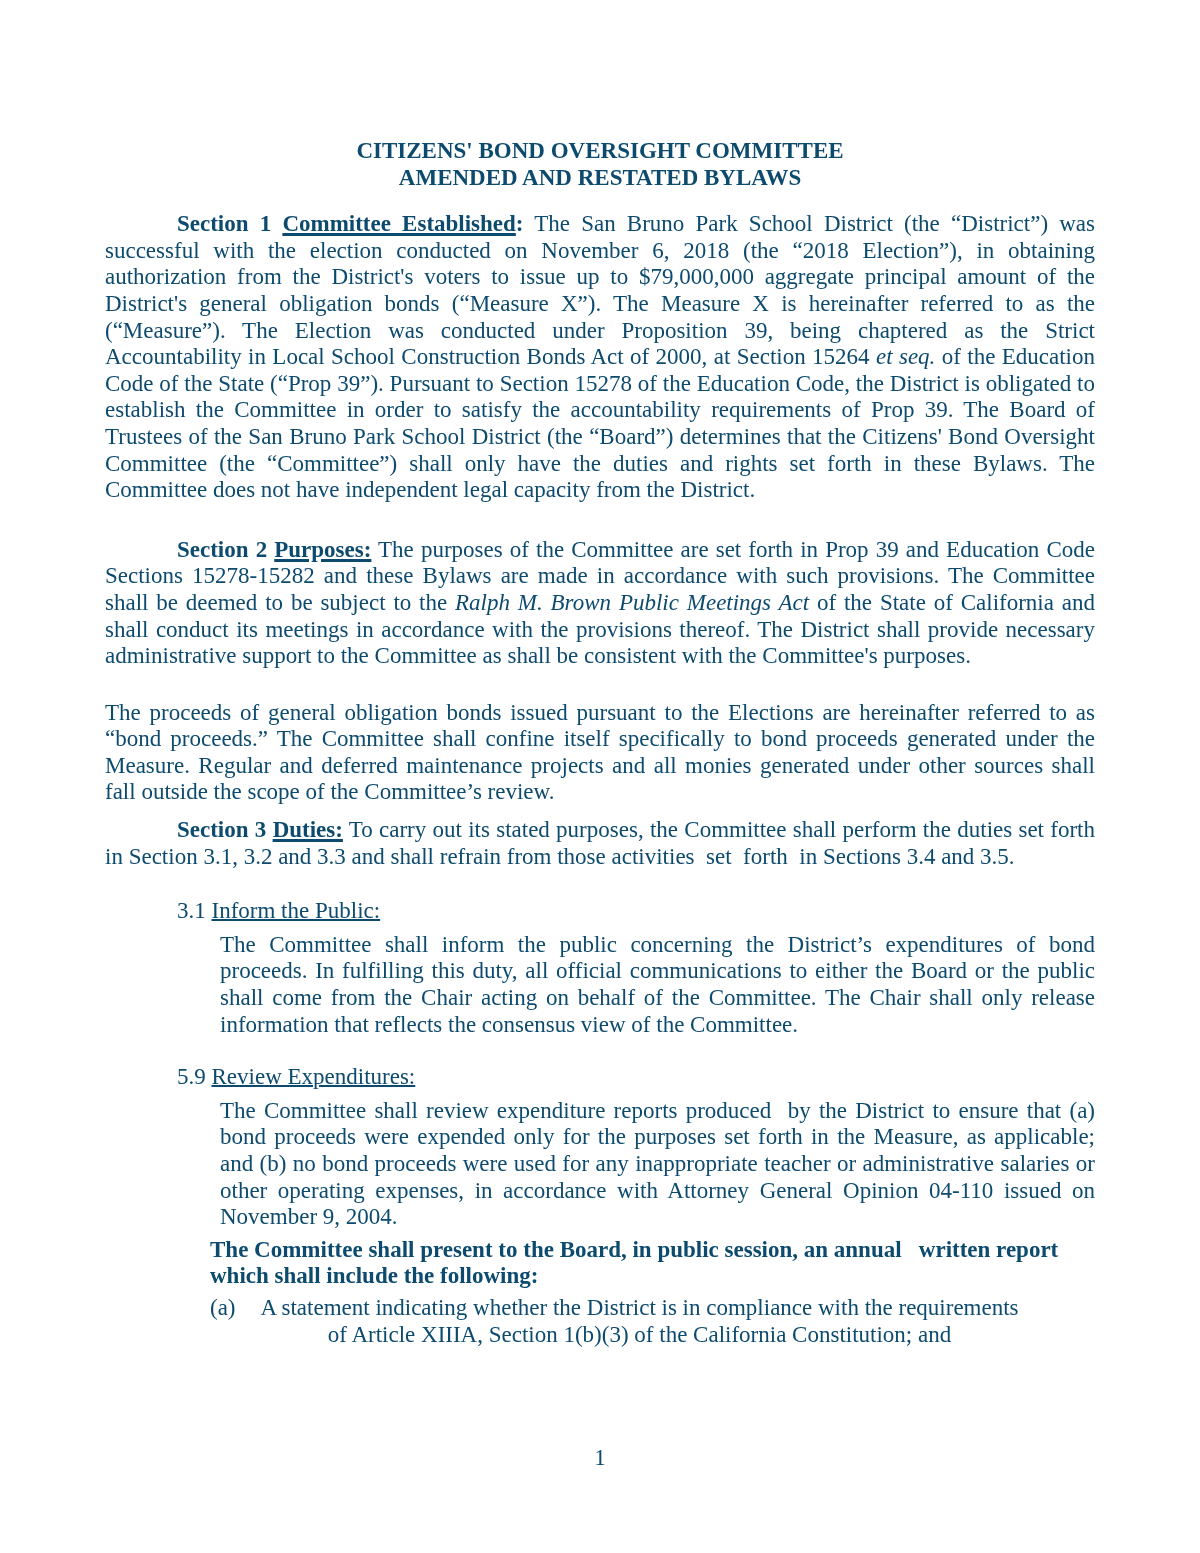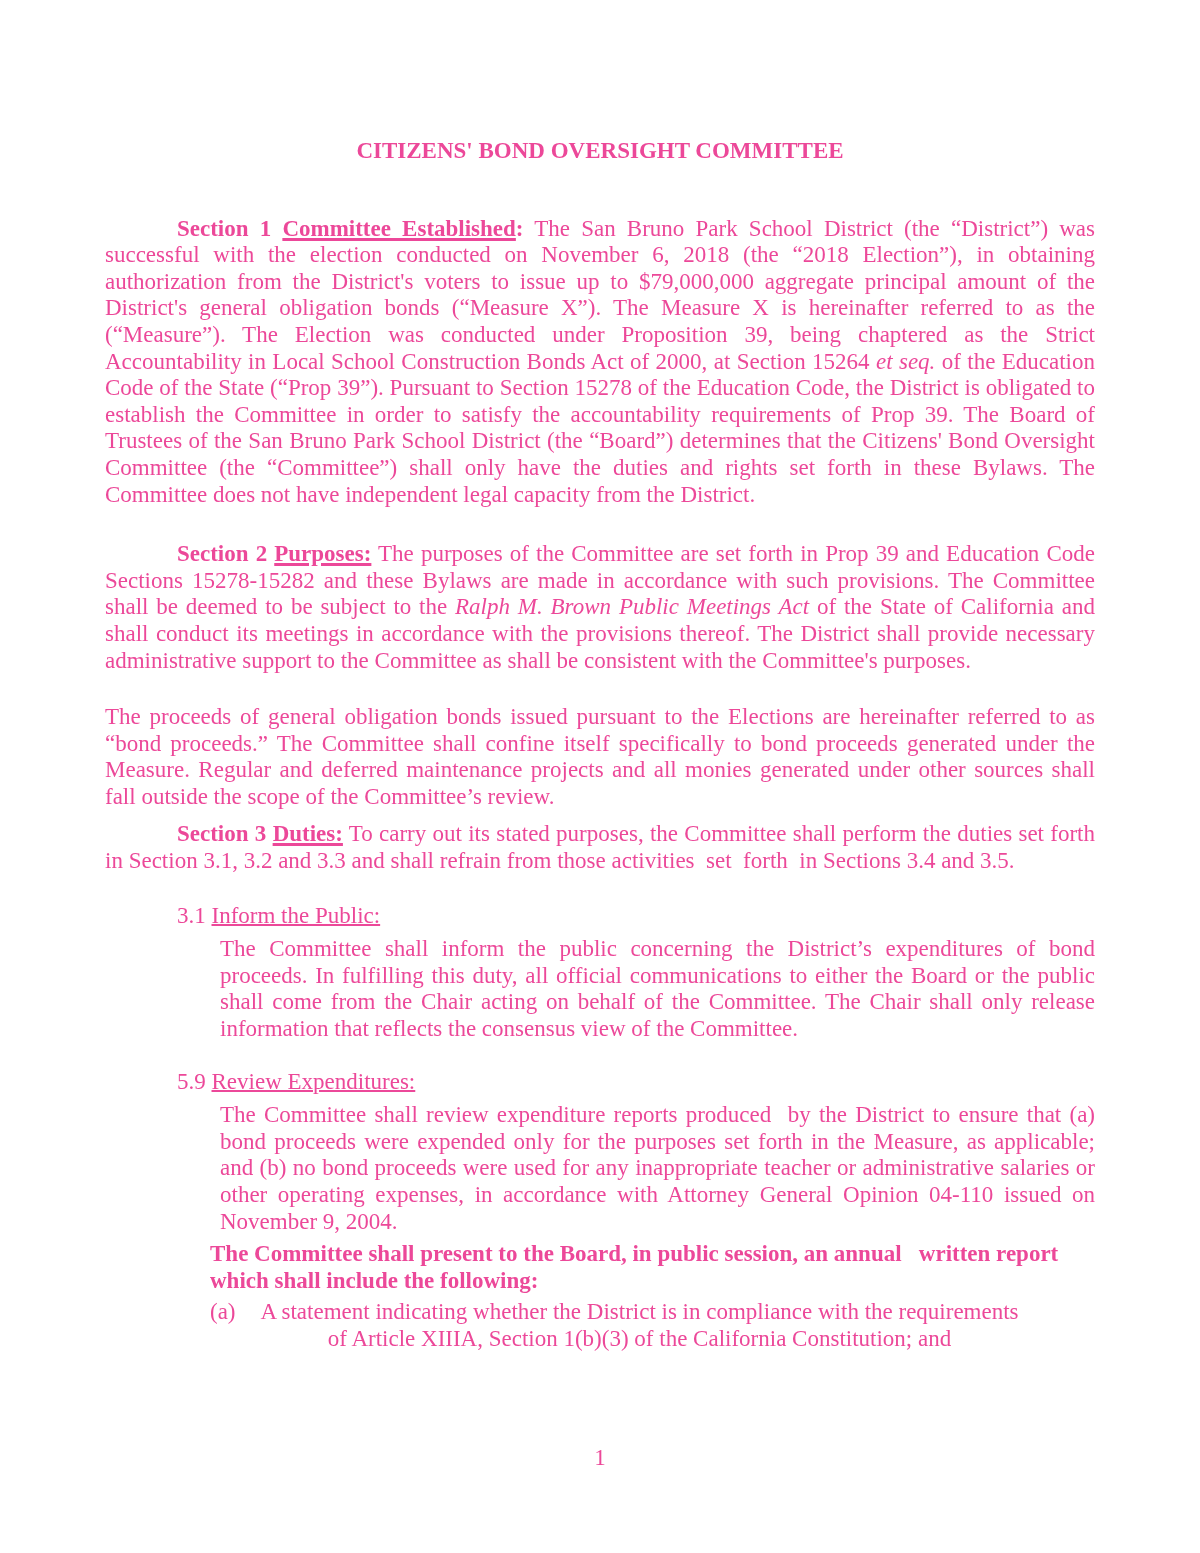--- a/index.html
+++ b/index.html
@@ -6,42 +6,42 @@
     margin: 0;
     padding: 0;
     background: #ffffff;
   }
   .page {
     position: relative;
     width: 1200px;
     height: 1553px;
     margin: 0 auto;
     background: #ffffff;
-    color: #ec4899;
+    color: #0c4a6e;
     font-family: "Liberation Serif", serif;
     font-size: 23px;
     line-height: 26.6px;
     box-sizing: border-box;
     padding: 0 105px;
     overflow: hidden;
   }
   .doc-title {
     padding-top: 138px;
     text-align: center;
     font-weight: 700;
   }
   p { margin: 0; }
   .justify { text-align: justify; }
   .first-indent { text-indent: 72px; }
   .b { font-weight: 700; }
   .i { font-style: italic; }
   .u { text-decoration: underline; text-decoration-thickness: 1.5px; text-align: center; }
   .hu { text-decoration: underline; text-decoration-thickness: 2.5px; }
 
-  .p-s1 { margin-top: 51px; }
+  .p-s1 { margin-top: 20px; }
   .p-s2 { margin-top: 33px; }
   .p-bond { margin-top: 30px; }
   .p-s3 { margin-top: 11px; }
 
   .sub-heading { margin-left: 72px; }
   .sub-heading-31 { margin-top: 28px; }
   .sub-heading-32 { margin-top: 26px; }
   .sub-heading-33 { margin-top: 26px; }
   .sub-body { margin-left: 115px; margin-top: 7px; }
   .sub-body-33 { margin-left: 105px; margin-top: 6px; padding-right: 28px; font-weight: bold; }
@@ -62,20 +62,21 @@
     text-align: center;
   }
 </style>
 </head>
 <body>
 
 <div class="page">
 
   <div class="doc-title">
     <div>CITIZENS' BOND OVERSIGHT COMMITTEE</div>
+    <div>AMENDED AND RESTATED BYLAWS</div>
   </div>
 
   <p class="p-s1 justify first-indent"><span class="b">Section 1 </span><span class="b hu">Committee Established</span><span class="b">:</span><span> The San Bruno Park School District (the “District”) was successful with the election conducted on November 6, 2018 (the “2018 Election”), in obtaining authorization from the District's voters to issue up to $79,000,000 aggregate principal amount of the District's general obligation bonds (“Measure X”). The Measure X is hereinafter referred to as the (“Measure”). The Election was conducted under Proposition 39, being chaptered as the Strict Accountability in Local School Construction Bonds Act of 2000, at Section 15264 </span><span class="i">et seq.</span><span> of the Education Code of the State (“Prop 39”). Pursuant to Section 15278 of the Education Code, the District is obligated to establish the Committee in order to satisfy the accountability requirements of Prop 39. The Board of Trustees of the San Bruno Park School District (the “Board”) determines that the Citizens' Bond Oversight Committee (the “Committee”) shall only have the duties and rights set forth in these Bylaws. The Committee does not have independent legal capacity from the District.</span></p>
 
   <p class="p-s2 justify first-indent"><span class="b">Section 2 </span><span class="b hu">Purposes:</span><span> The purposes of the Committee are set forth in Prop 39 and Education Code Sections 15278-15282 and these Bylaws are made in accordance with such provisions. The Committee shall be deemed to be subject to the </span><span class="i">Ralph M. Brown Public Meetings Act</span><span> of the State of California and shall conduct its meetings in accordance with the provisions thereof. The District shall provide necessary administrative support to the Committee as shall be consistent with the Committee's purposes.</span></p>
 
   <p class="p-bond justify">The proceeds of general obligation bonds issued pursuant to the Elections are hereinafter referred to as “bond proceeds.” The Committee shall confine itself specifically to bond proceeds generated under the Measure. Regular and deferred maintenance projects and all monies generated under other sources shall fall outside the scope of the Committee’s review.</p>
 
   <p class="p-s3 justify first-indent"><span class="b">Section 3 </span><span class="b hu">Duties:</span><span> To carry out its stated purposes, the Committee shall perform the duties set forth in Section 3.1, 3.2 and 3.3 and shall refrain from those activities &nbsp;set &nbsp;forth &nbsp;in Sections 3.4 and 3.5.</span></p>
 

